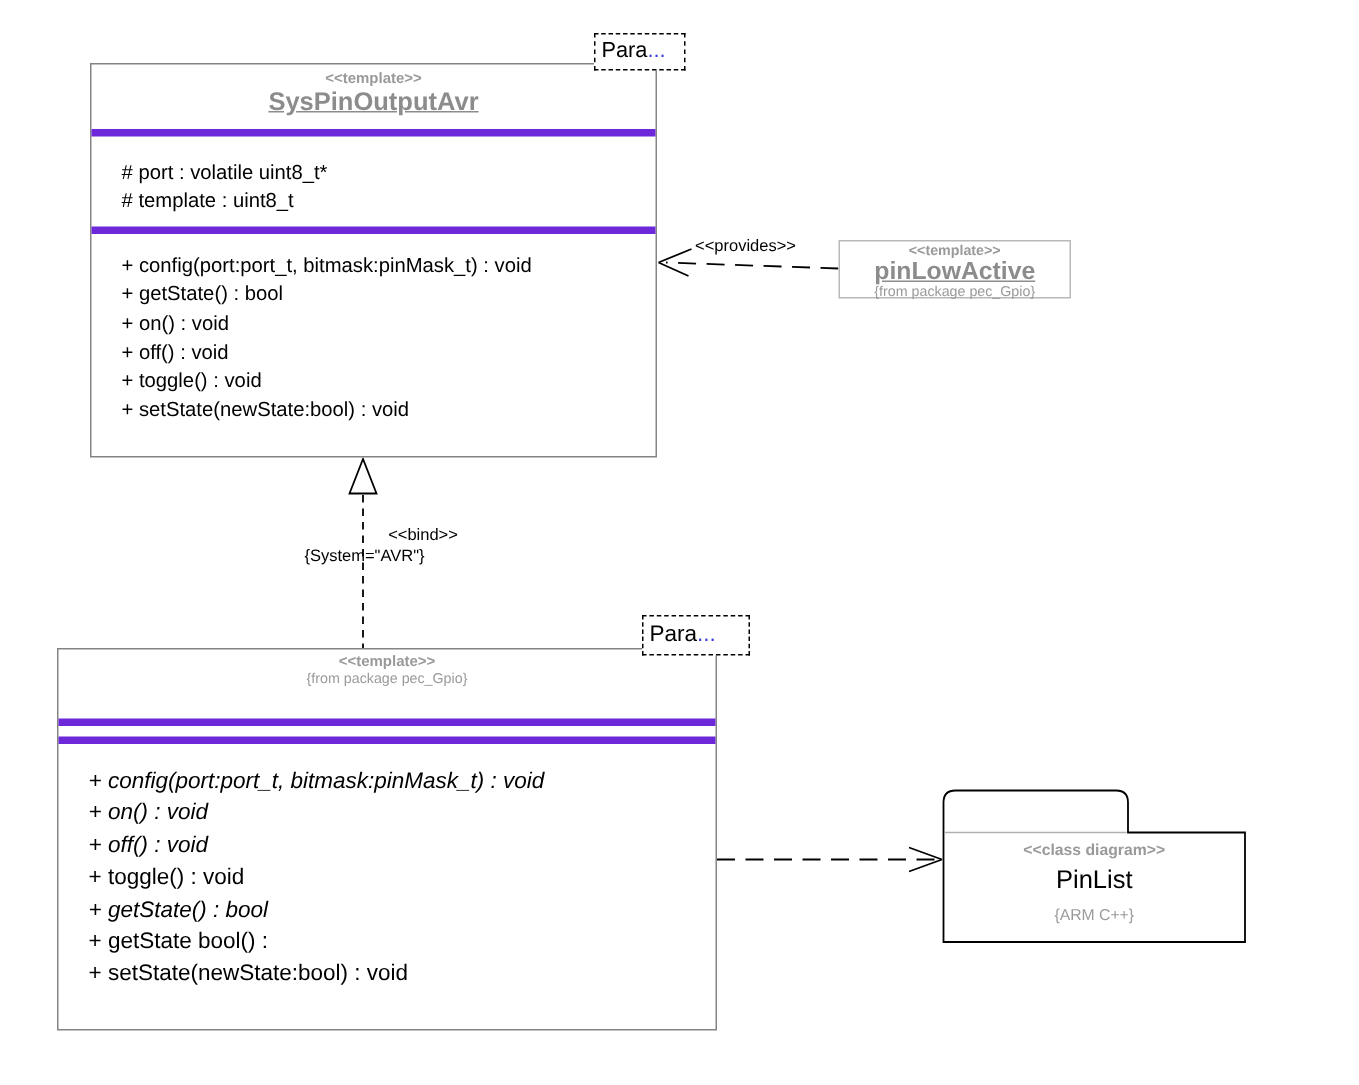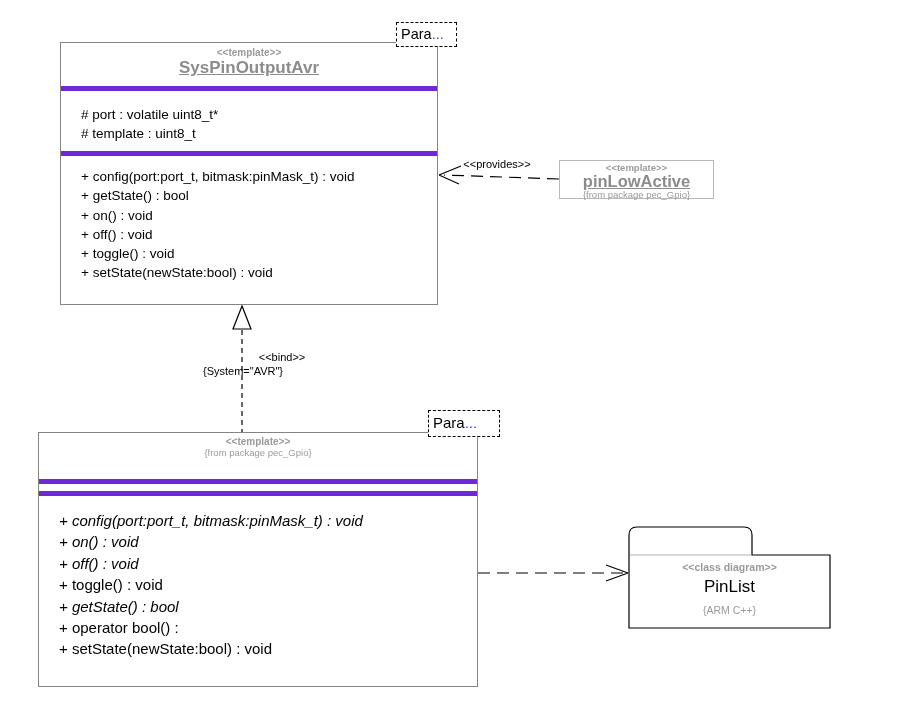--- a/index.html
+++ b/index.html
@@ -135,21 +135,21 @@
       <div class="stereo">&lt;&lt;template&gt;&gt;</div>
       <div class="pkg-note">{from package pec_Gpio}</div>
     </div>
     <div class="uml-attrs"></div>
     <div class="uml-methods">
       <div class="member big italic">+ config(port:port_t, bitmask:pinMask_t) : void</div>
       <div class="member big italic">+ on() : void</div>
       <div class="member big italic">+ off() : void</div>
       <div class="member big">+ toggle() : void</div>
       <div class="member big italic">+ getState() : bool</div>
-      <div class="member big">+ operator bool() :</div>
+      <div class="member big">+ getState bool() :</div>
       <div class="member big">+ setState(newState:bool) : void</div>
     </div>
   </div>
 
   <div class="para-tag" id="para-pec"><span>Para</span><span class="para-ellipsis">...</span></div>
 
   <div class="pkg-text">
     <div class="stereo">&lt;&lt;class diagram&gt;&gt;</div>
     <div class="pkg-name">PinList</div>
     <div class="pkg-note">{ARM C++}</div>

